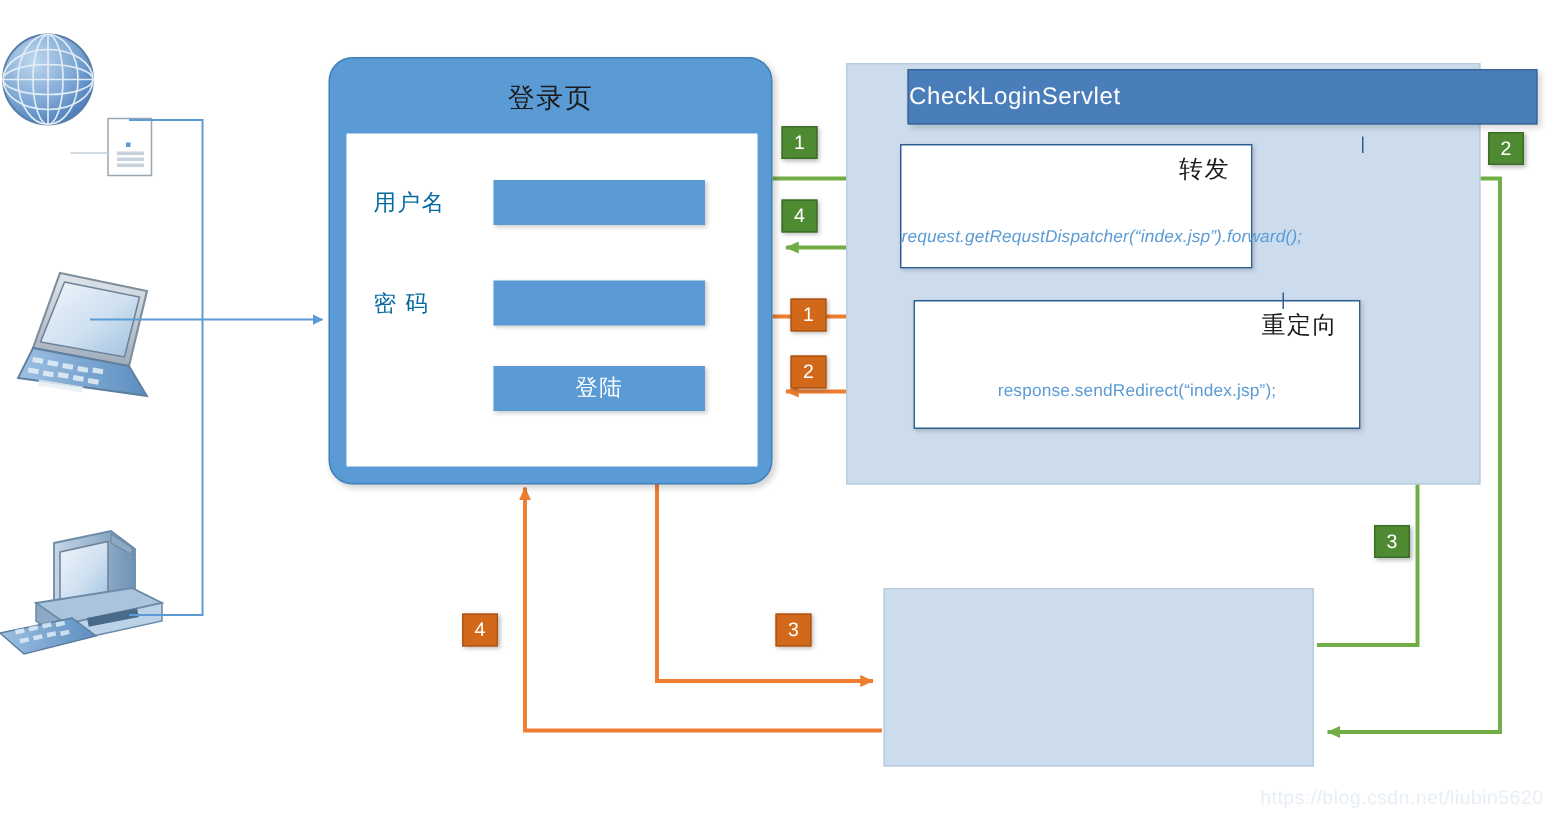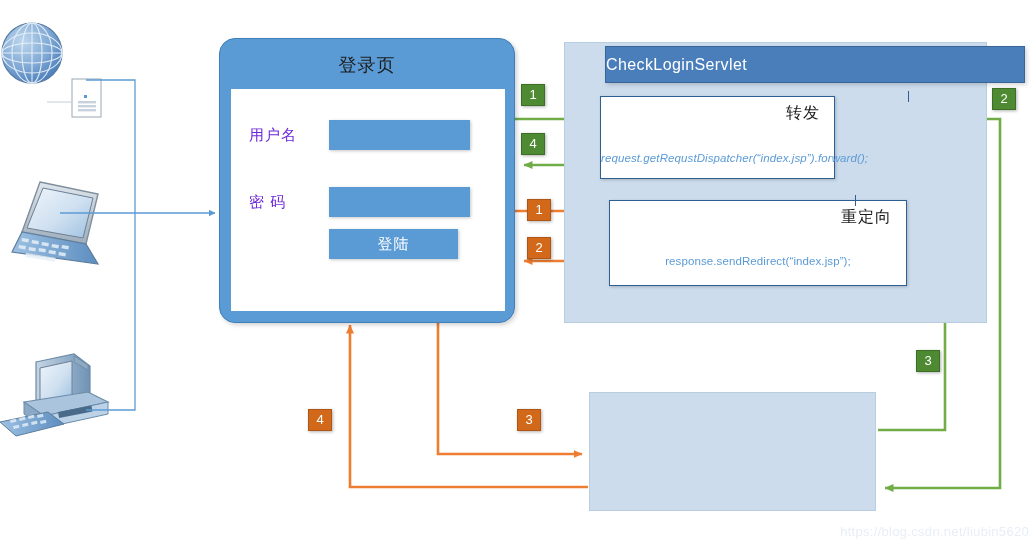--- a/index.html
+++ b/index.html
@@ -19,21 +19,21 @@
   }
   #login-title{
     position:absolute;left:0;top:14px;width:100%;text-align:center;
     color:#1a1a1a;font-size:18px;font-weight:400;letter-spacing:1px;
   }
   #login-body{
     position:absolute;left:11px;top:50px;width:274px;height:222px;
     background:#ffffff;box-sizing:border-box;
   }
   .field-label{
-    position:absolute;color:#6d28d9;font-size:15px;letter-spacing:1px;
+    position:absolute;color:#0369a1;font-size:15px;letter-spacing:1px;
   }
   .field-box{
     position:absolute;background:#5b9bd5;
     box-shadow:1px 1px 3px rgba(0,0,0,.22);
   }
   #login-submit{
     position:absolute;background:#5b9bd5;
     box-shadow:1px 1px 3px rgba(0,0,0,.22);
     color:#ffffff;font-size:15px;text-align:center;line-height:30px;
     letter-spacing:1px;cursor:pointer;
@@ -256,21 +256,21 @@
 
   <div class="abs" id="login-card">
     <div id="login-title">登录页</div>
     <div id="login-body">
       <span class="field-label" style="left:18px;top:37px;">用户名</span>
       <div class="field-box" style="left:98px;top:31px;width:141px;height:30px;" title=""></div>
 
       <span class="field-label" style="left:18px;top:104px;">密 码</span>
       <div class="field-box" style="left:98px;top:98px;width:141px;height:30px;" title=""></div>
 
-      <div id="login-submit" style="left:98px;top:140px;width:129px;height:30px;">登陆</div>
+      <div id="login-submit" style="left:98px;top:155px;width:141px;height:30px;">登陆</div>
     </div>
   </div>
 
   <div class="abs" id="index-body"></div>
 
   <div class="badge green abs" style="left:521px;top:84px;">1</div>
   <div class="badge green abs" style="left:521px;top:133px;">4</div>
   <div class="badge green abs" style="left:992px;top:88px;">2</div>
   <div class="badge green abs" style="left:916px;top:350px;">3</div>
 

